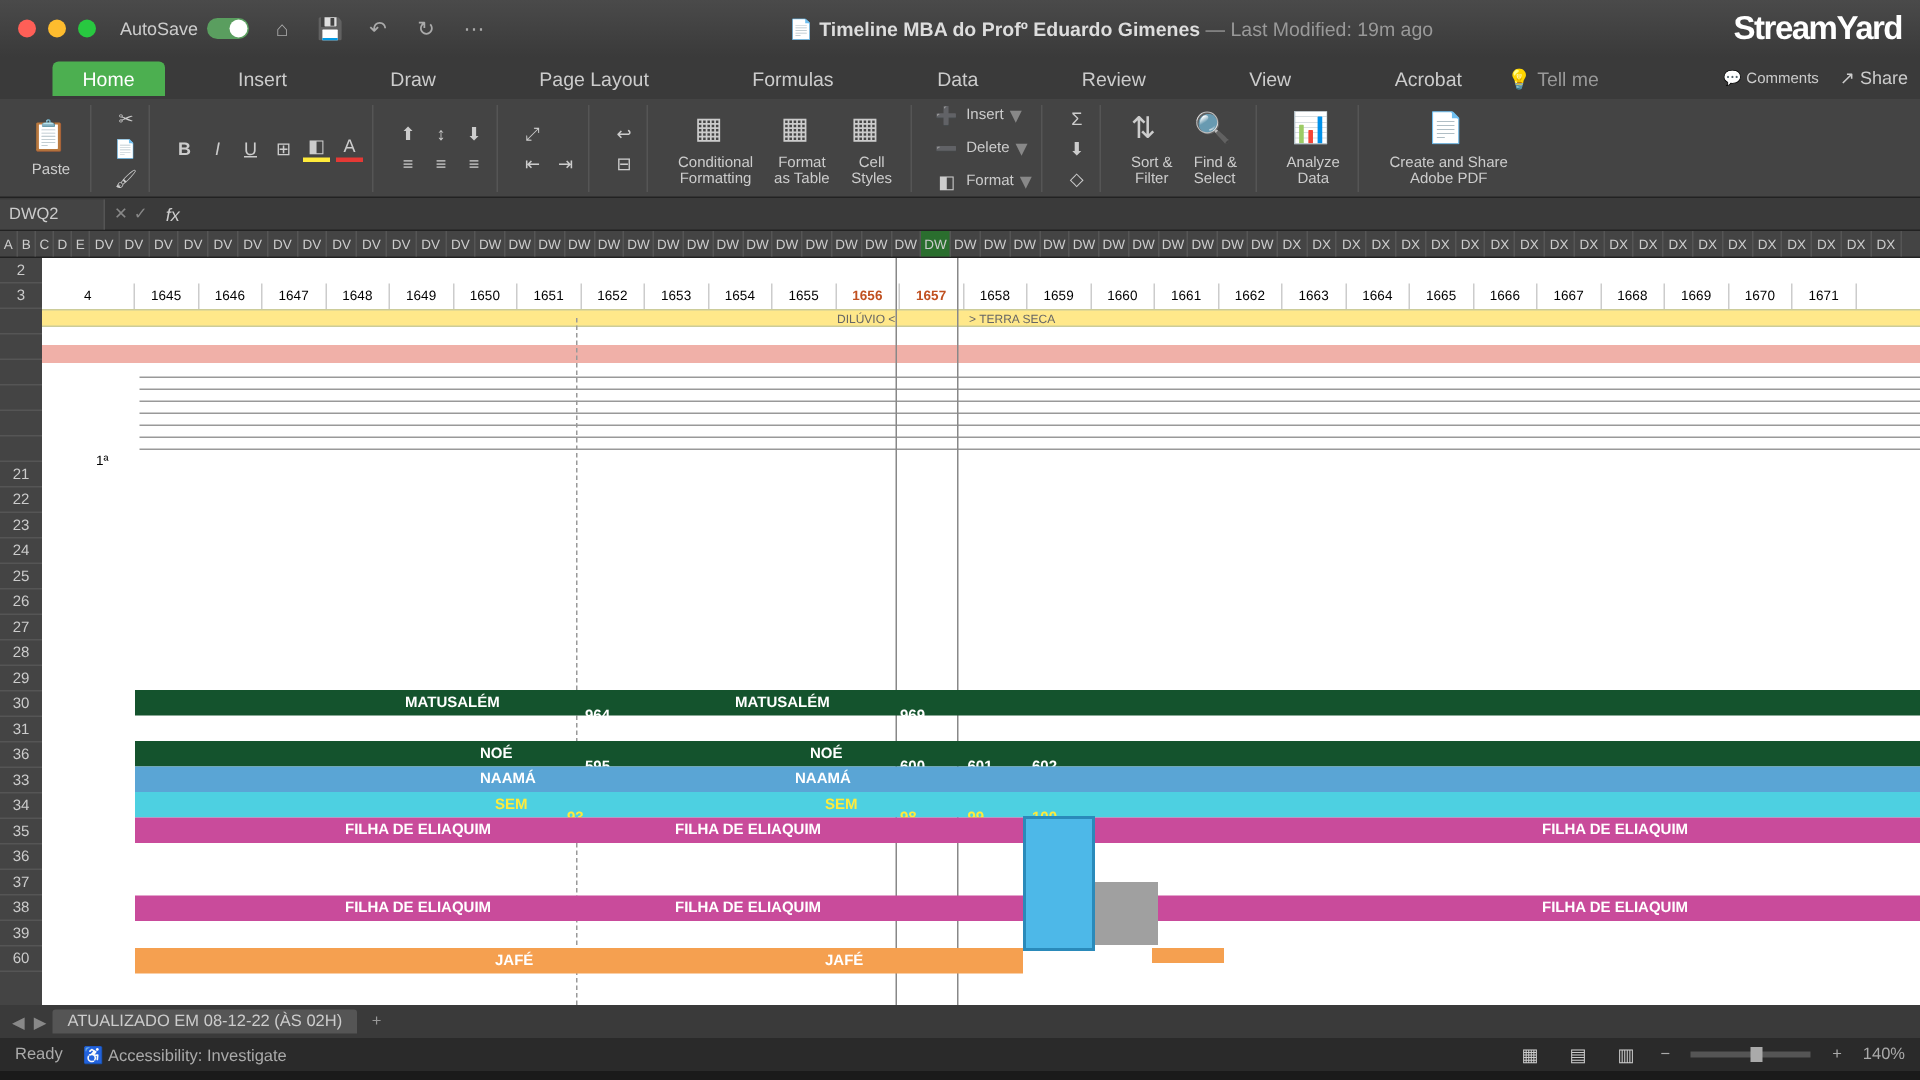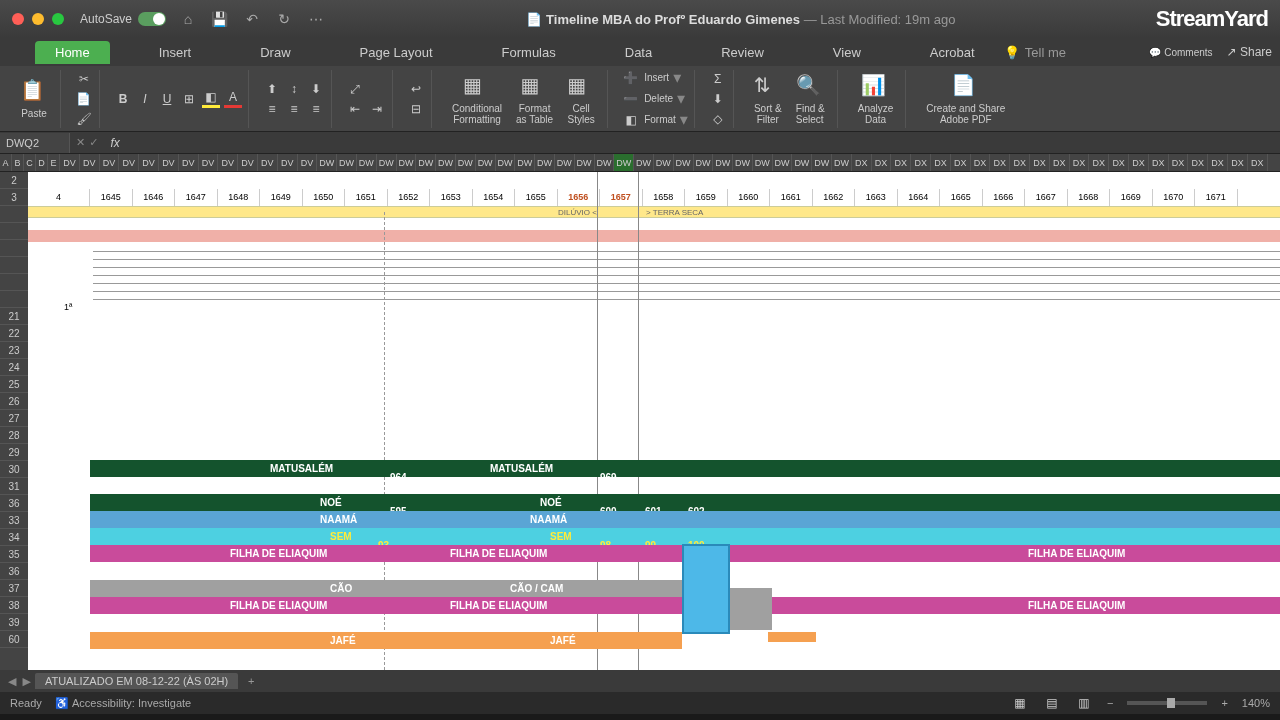--- a/index.html
+++ b/index.html
@@ -478,24 +478,20 @@
       <span class="num" style="left:555px;color:#ffeb3b">99.</span>
       <span class="num" style="left:598px;color:#ffeb3b">100.</span>
     </div>
     <div class="bar mag" style="top:373px;right:auto;width:592px">
       <span class="lbl" style="left:140px">FILHA DE ELIAQUIM</span>
       <span class="lbl" style="left:360px">FILHA DE ELIAQUIM</span>
     </div>
     <div class="bar mag" style="top:373px;left:700px">
       <span class="lbl" style="left:300px">FILHA DE ELIAQUIM</span>
     </div>
-    <div class="bar gray" style="top:408px;right:auto;width:592px">
-      <span class="lbl" style="left:240px">CÃO</span>
-      <span class="lbl" style="left:420px">CÃO / CAM</span>
-    </div>
     <div class="bar mag" style="top:425px;right:auto;width:592px">
       <span class="lbl" style="left:140px">FILHA DE ELIAQUIM</span>
       <span class="lbl" style="left:360px">FILHA DE ELIAQUIM</span>
     </div>
     <div class="bar mag" style="top:425px;left:700px">
       <span class="lbl" style="left:300px">FILHA DE ELIAQUIM</span>
     </div>
     <div class="bar orange" style="top:460px;right:auto;width:592px">
       <span class="lbl" style="left:240px">JAFÉ</span>
       <span class="lbl" style="left:460px">JAFÉ</span>

